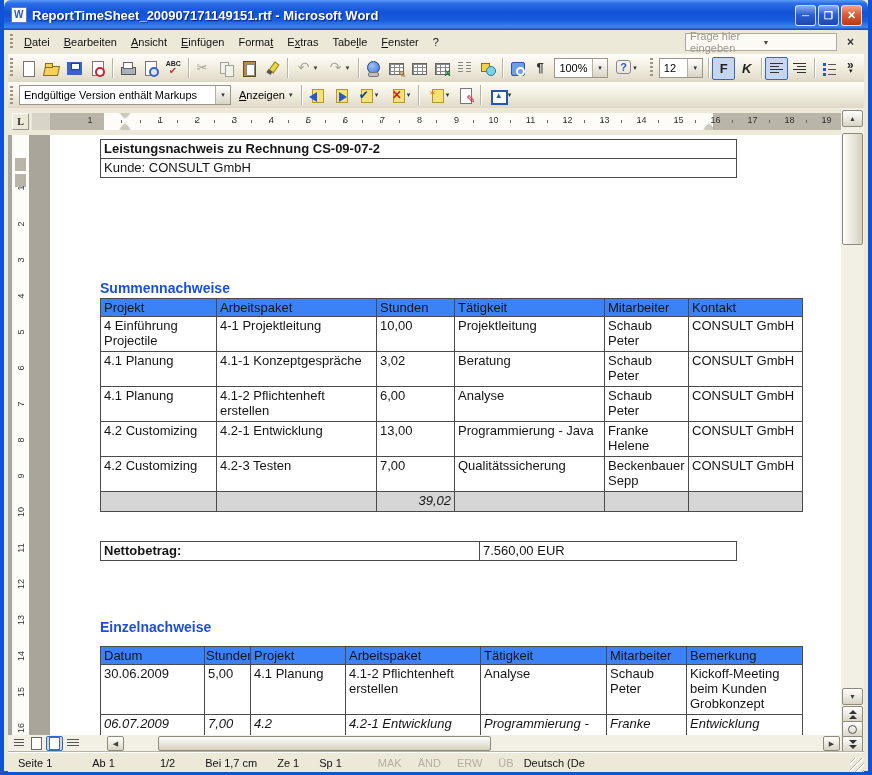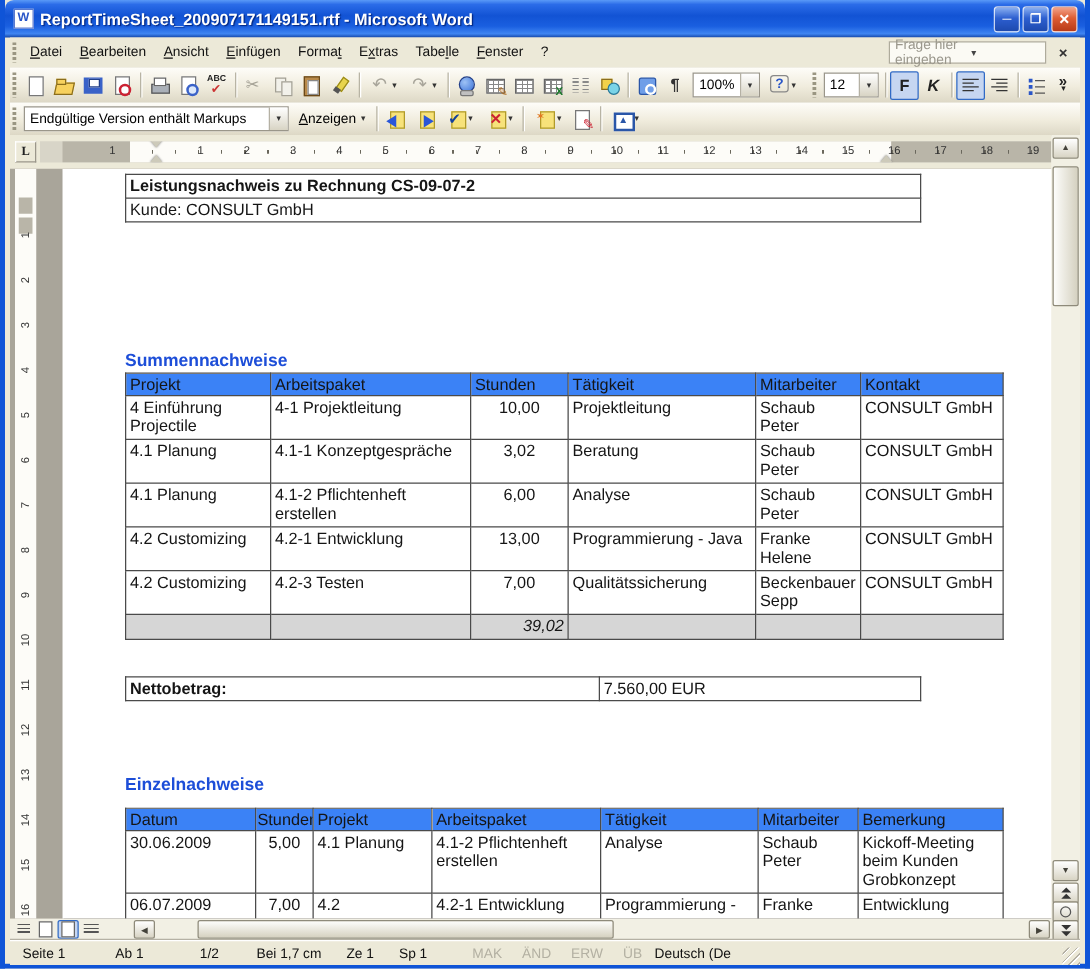--- a/index.html
+++ b/index.html
@@ -21,21 +21,21 @@
     background:linear-gradient(180deg,#8ab0f2,#2d5fd0 45%,#1d49ae);box-sizing:border-box;}
   .tbb.close{background:linear-gradient(180deg,#f2a389,#dd5c33 45%,#b83a17);font-size:11px;}
   
   .menubar{position:absolute;left:4px;top:30px;right:4px;height:24px;background:#ece9d8;
     display:flex;align-items:center;font-size:11px;border-bottom:1px solid #d8d4c4;}
   .grip{width:3px;height:70%;margin:0 4px 0 2px;
     background:repeating-linear-gradient(180deg,#9a9682 0 2px,transparent 2px 4px);}
   .mitem{padding:3px 7px;color:#111;}
   .mitem u{text-decoration:underline;}
   .menubar .right{margin-left:auto;display:flex;align-items:center;gap:4px;margin-right:4px;}
-  .qbox{width:126px;height:18px;background:#fbfaf4;border:1px solid #aeab9b;display:flex;align-items:center;
+  .qbox{width:152px;height:18px;background:#fbfaf4;border:1px solid #aeab9b;display:flex;align-items:center;
     box-sizing:border-box;}
   .qbox span{color:#9a978c;font-size:11px;padding-left:4px;flex:1;}
   .qbox .dd{color:#444;font-size:8px;padding-right:3px;}
   .mclose{font-size:12px;font-weight:bold;color:#333;padding:0 6px;}
   
   .toolbar{position:absolute;left:4px;right:4px;display:flex;align-items:center;
     background:linear-gradient(180deg,#fefdf9 0%,#f0ecdd 55%,#ddd8c6 100%);
     border-bottom:1px solid #c8c4b2;}
   .tb1{top:54px;height:28px;}
   .tb2{top:82px;height:26px;}
@@ -136,21 +136,21 @@
   .vnum-col{position:absolute;left:0;top:17px;display:flex;flex-direction:column;width:17px;}
   .vn{flex:0 0 36px;height:36px;display:flex;align-items:center;justify-content:center;
       transform:translateY(18px) rotate(-90deg);font-size:9px;color:#333;}
   .page{position:absolute;left:42px;top:0;width:792px;height:600px;background:#fff;
         box-shadow:1px 1px 0 #6b6860,2px 2px 3px rgba(0,0,0,.35);}
   .page,.page *{box-sizing:border-box;}
   .doc-heading{position:absolute;font-size:14px;font-weight:bold;color:#1d4ed8;}
   table.doc{border-collapse:collapse;table-layout:fixed;position:absolute;font-size:13px;color:#151515;}
   table.doc td{border:1px solid #4a4a4a;vertical-align:top;padding:1px 3px;line-height:15px;overflow:hidden;}
   table.doc td.hdr{background:#3b82f6;}
-  table.doc td.num{text-align:center;}
+  table.doc td.num{text-align:left;}
   table.doc td.tot{background:#d6d6d6;font-style:italic;text-align:right;}
   .clipbox{position:absolute;overflow:hidden;}
   
   .vscroll{position:absolute;right:4px;top:108px;width:23px;height:644px;background:#f2f0e4;}
   .sbtn{position:absolute;left:1px;width:21px;height:17px;background:linear-gradient(180deg,#fff,#d8d4c4);
     border:1px solid #8e8a7a;border-radius:2px;display:flex;align-items:center;justify-content:center;
     font-size:7px;color:#44423a;box-sizing:border-box;}
   .vthumb{position:absolute;left:1px;top:25px;width:21px;height:112px;background:linear-gradient(90deg,#fdfdfb,#d5d1c0);
     border:1px solid #8e8a7a;border-radius:2px;box-sizing:border-box;}
   .dblup::before{content:"";display:block;border-left:4px solid transparent;border-right:4px solid transparent;border-bottom:4px solid #333;margin-bottom:1px;}
@@ -555,21 +555,21 @@
           </tr>
           <tr style="height:50px;">
             <td>30.06.2009</td>
             <td class="num">5,00</td>
             <td>4.1 Planung</td>
             <td>4.1-2 Pflichtenheft erstellen</td>
             <td>Analyse</td>
             <td>Schaub Peter</td>
             <td>Kickoff-Meeting beim Kunden Grobkonzept</td>
           </tr>
-          <tr style="height:24px;">
+          <tr style="height:24px;font-style:italic;">
             <td>06.07.2009</td>
             <td class="num">7,00</td>
             <td>4.2</td>
             <td>4.2-1 Entwicklung</td>
             <td>Programmierung -</td>
             <td>Franke</td>
             <td>Entwicklung</td>
           </tr>
         </tbody>
           </table>

